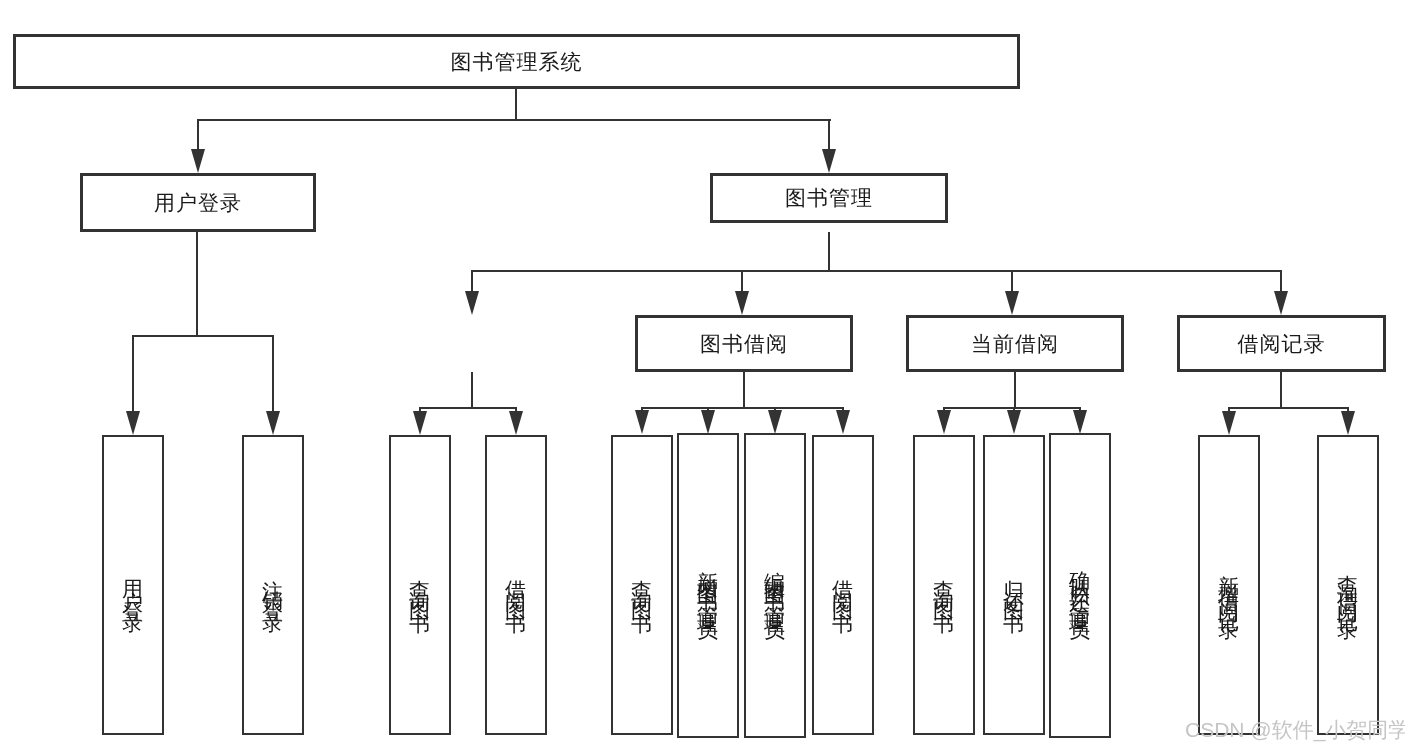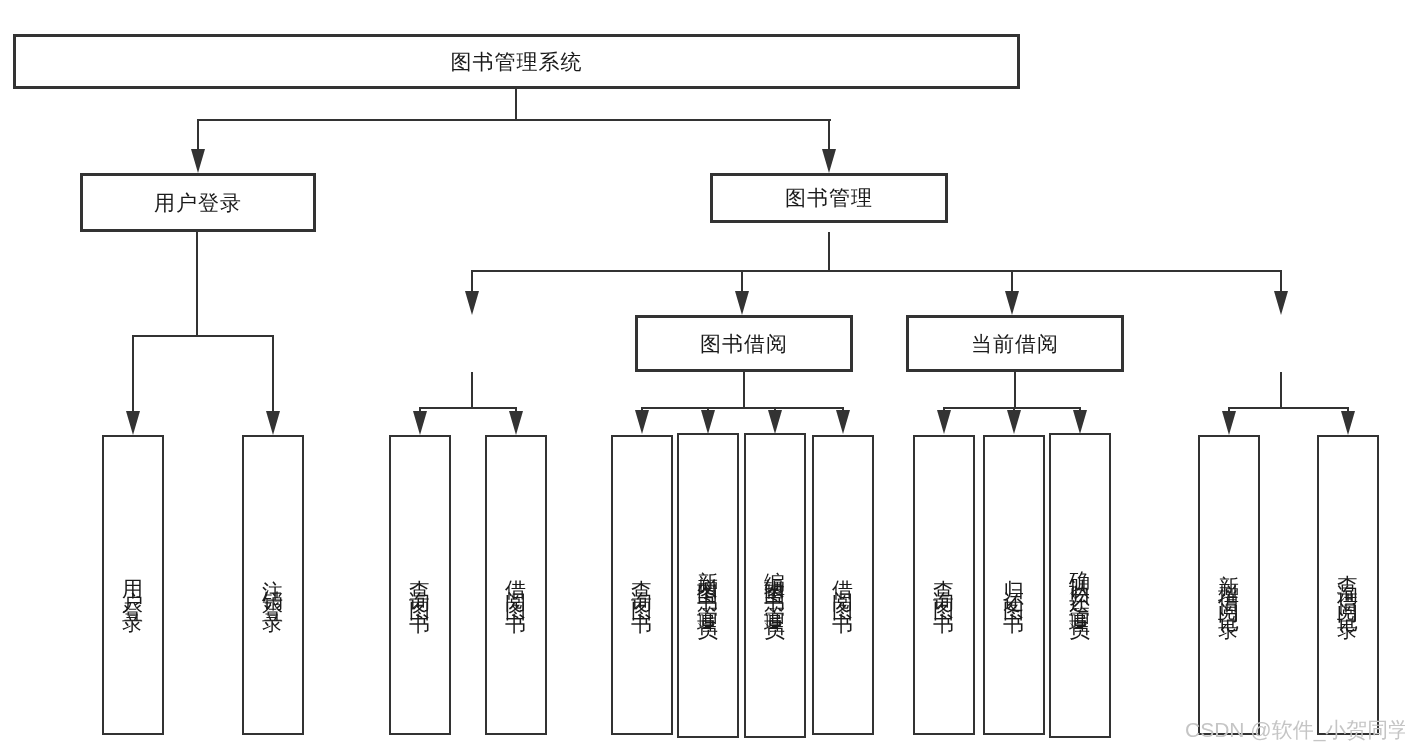--- a/index.html
+++ b/index.html
@@ -125,20 +125,23 @@
   <div class="box" style="left:710px;top:173px;width:238px;height:50px;">
     <span>图书管理</span>
   </div>
 
   <div class="box" style="left:635px;top:315px;width:218px;height:57px;">
     <span>图书借阅</span>
   </div>
   <div class="box" style="left:906px;top:315px;width:218px;height:57px;">
     <span>当前借阅</span>
   </div>
+  <div class="box" style="left:1177px;top:315px;width:209px;height:57px;">
+    <span>借阅记录</span>
+  </div>
 
   <div class="box leaf" style="left:102px;top:435px;width:62px;height:300px;">
     <span class="vtext">用户登录</span>
   </div>
   <div class="box leaf" style="left:242px;top:435px;width:62px;height:300px;">
     <span class="vtext">注销登录</span>
   </div>
 
   <div class="box leaf" style="left:389px;top:435px;width:62px;height:300px;">
     <span class="vtext">查询图书</span>

